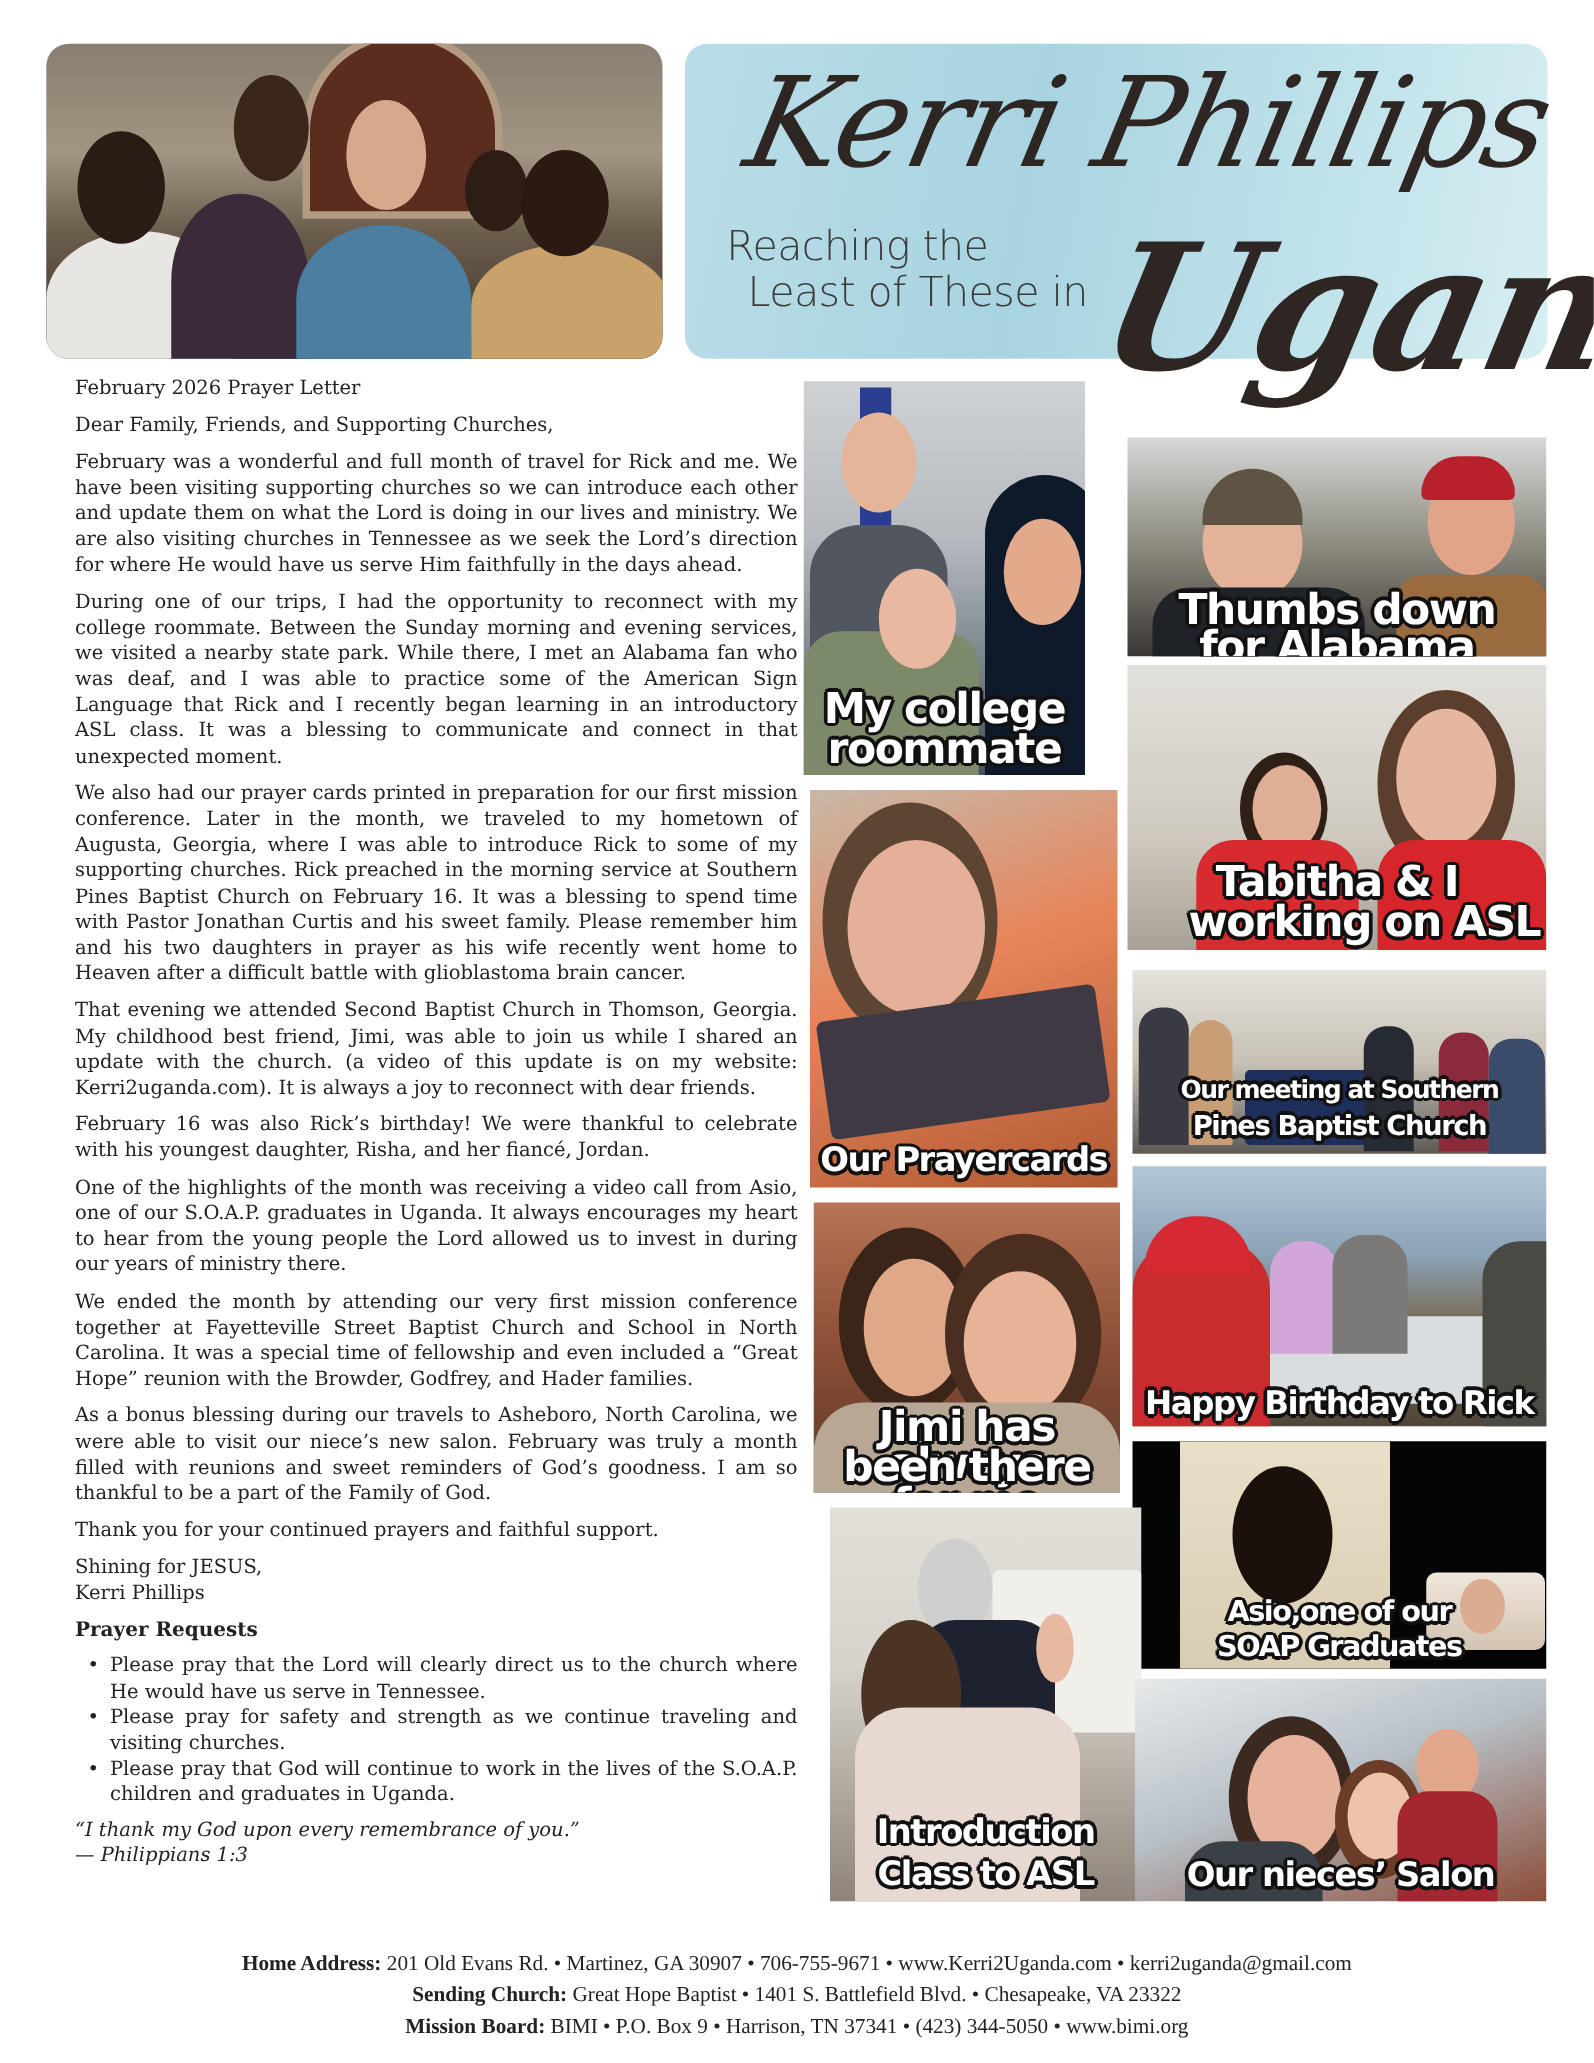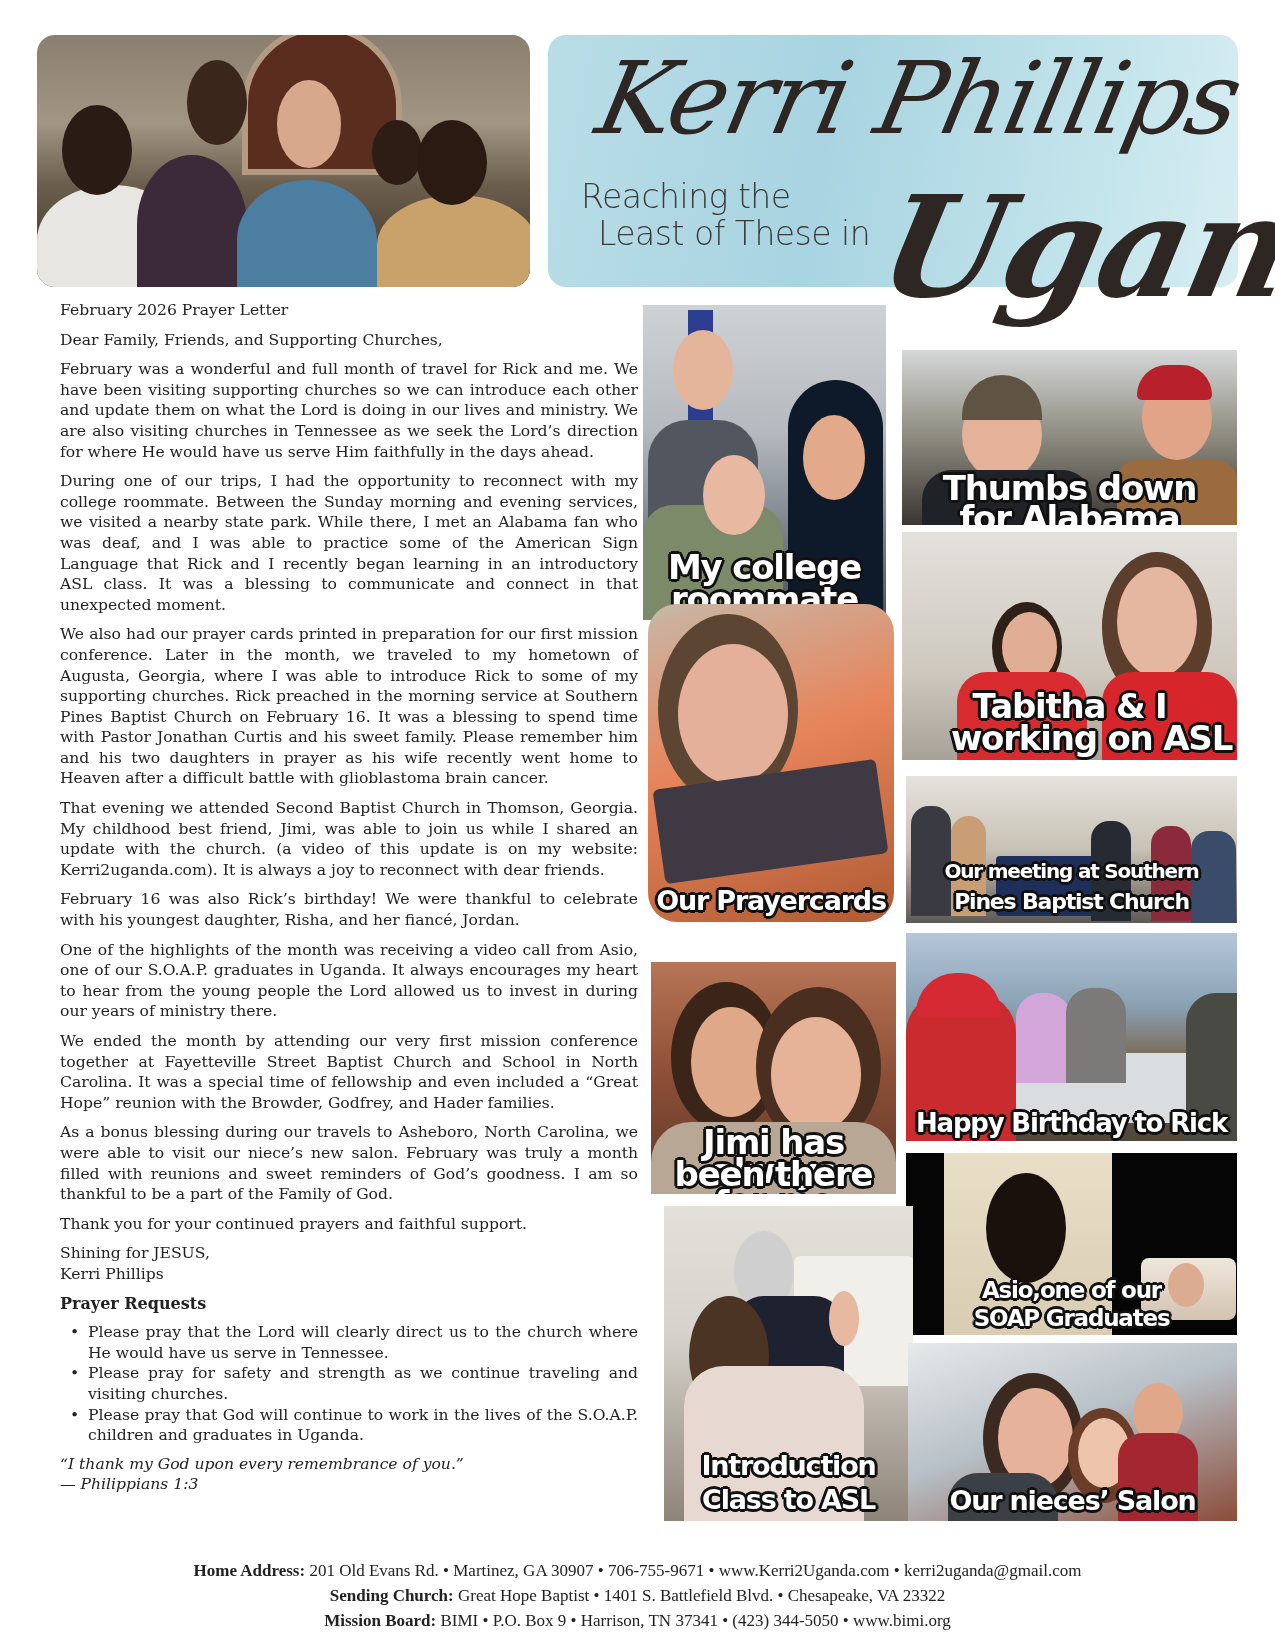--- a/index.html
+++ b/index.html
@@ -106,21 +106,21 @@
   <h3>Prayer Requests</h3>
   <ul>
     <li>Please pray that the Lord will clearly direct us to the church where He would have us serve in Tennessee.</li>
     <li>Please pray for safety and strength as we continue traveling and visiting churches.</li>
     <li>Please pray that God will continue to work in the lives of the S.O.A.P. children and graduates in Uganda.</li>
   </ul>
   <div class="verse">“I thank my God upon every remembrance of you.”</div>
   <div class="verse">— Philippians 1:3</div>
 </div>
 
-<div class="tile" style="left:643px;top:305px;width:243px;height:315px;background:linear-gradient(180deg,#cfd2d4 0%,#b5bac0 40%,#47505a 100%);">
+<div class="tile" style="left:643px;top:305px;width:225px;height:315px;background:linear-gradient(180deg,#cfd2d4 0%,#b5bac0 40%,#47505a 100%);">
   <div class="blob" style="left:45px;top:5px;width:25px;height:120px;border-radius:0;background:#2b3d8f;"></div>
   <div class="blob" style="left:5px;top:115px;width:110px;height:200px;border-radius:40px 40px 0 0;background:#52575f;"></div>
   <div class="blob" style="left:30px;top:25px;width:60px;height:80px;background:#e4b59b;"></div>
   <div class="blob" style="left:145px;top:75px;width:95px;height:240px;border-radius:50px 50px 0 0;background:#0e1a2a;"></div>
   <div class="blob" style="left:160px;top:110px;width:62px;height:85px;background:#e2a98a;"></div>
   <div class="blob" style="left:0;top:200px;width:140px;height:115px;border-radius:30px 30px 0 0;background:#7d8a6a;"></div>
   <div class="blob" style="left:60px;top:150px;width:62px;height:80px;background:#e8b8a0;"></div>
   <div class="cap" style="top:248px;">My college</div>
   <div class="cap" style="top:280px;">roommate</div>
 </div>
@@ -140,21 +140,21 @@
   <div class="blob" style="left:90px;top:70px;width:70px;height:90px;background:#2e1f17;"></div>
   <div class="blob" style="left:100px;top:80px;width:55px;height:70px;background:#e0ae94;"></div>
   <div class="blob" style="left:55px;top:140px;width:130px;height:95px;border-radius:30px 30px 0 0;background:#d82b2f;"></div>
   <div class="blob" style="left:200px;top:20px;width:110px;height:150px;background:#5c3e2c;"></div>
   <div class="blob" style="left:215px;top:35px;width:80px;height:110px;background:#e6b7a0;"></div>
   <div class="blob" style="left:200px;top:140px;width:135px;height:95px;border-radius:30px 30px 0 0;background:#d6262c;"></div>
   <div class="cap" style="top:160px;">Tabitha &amp; I</div>
   <div class="cap" style="top:192px;padding-left:44px;">working on ASL</div>
 </div>
 
-<div class="tile" style="left:648px;top:604px;width:246px;height:318px;background:linear-gradient(160deg,#c8b8a8 0%,#e7845a 45%,#b05a33 100%);border-radius:29px;">
+<div class="tile" style="left:648px;top:632px;width:246px;height:318px;background:linear-gradient(160deg,#c8b8a8 0%,#e7845a 45%,#b05a33 100%);">
   <div class="blob" style="left:10px;top:10px;width:140px;height:190px;background:#5d4534;"></div>
   <div class="blob" style="left:30px;top:40px;width:110px;height:140px;background:#e4b099;"></div>
   <div class="blob" style="left:10px;top:170px;width:225px;height:95px;border-radius:6px;background:#3e3943;transform:rotate(-8deg);"></div>
   <div class="cap" style="top:282px;font-size:27px;">Our Prayercards</div>
 </div>
 
 <div class="tile" style="left:906px;top:776px;width:331px;height:147px;background:linear-gradient(180deg,#e5e3dd 0%,#c8c1b5 50%,#5d5955 100%);">
   <div class="blob" style="left:90px;top:80px;width:120px;height:60px;border-radius:4px;background:#1e2f5c;"></div>
   <div class="blob" style="left:5px;top:30px;width:40px;height:110px;border-radius:18px 18px 0 0;background:#3a3b42;"></div>
   <div class="blob" style="left:45px;top:40px;width:35px;height:100px;border-radius:18px 18px 0 0;background:#c99e74;"></div>

